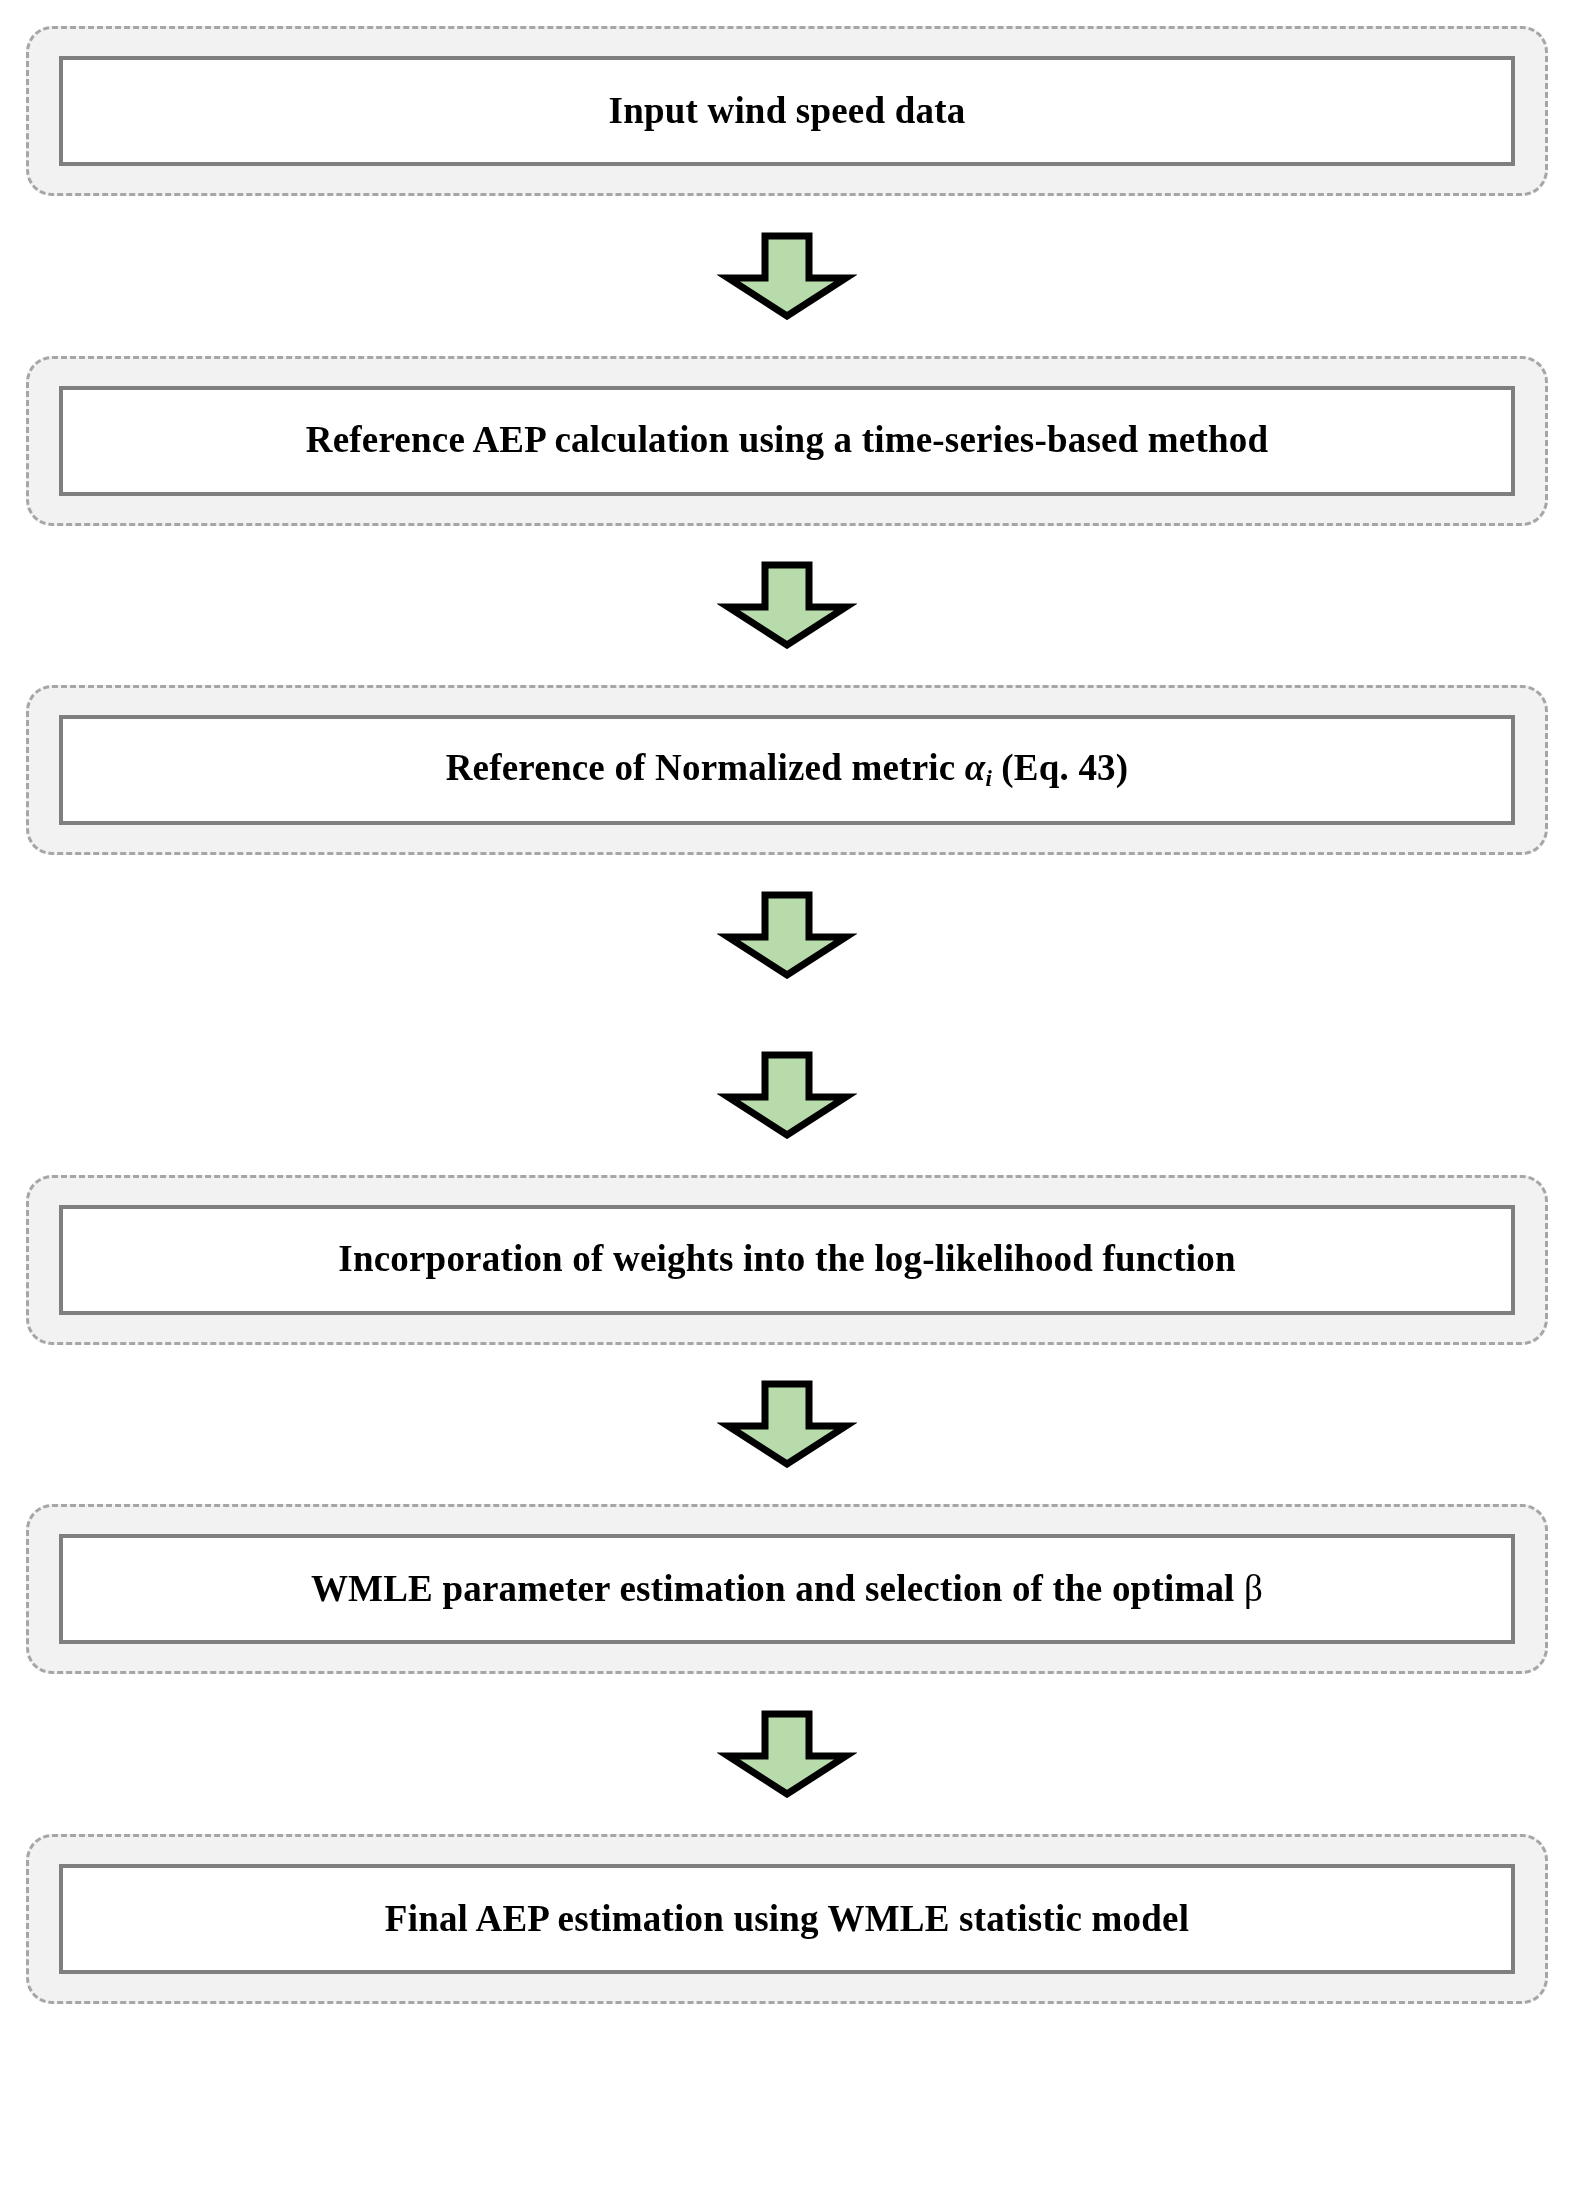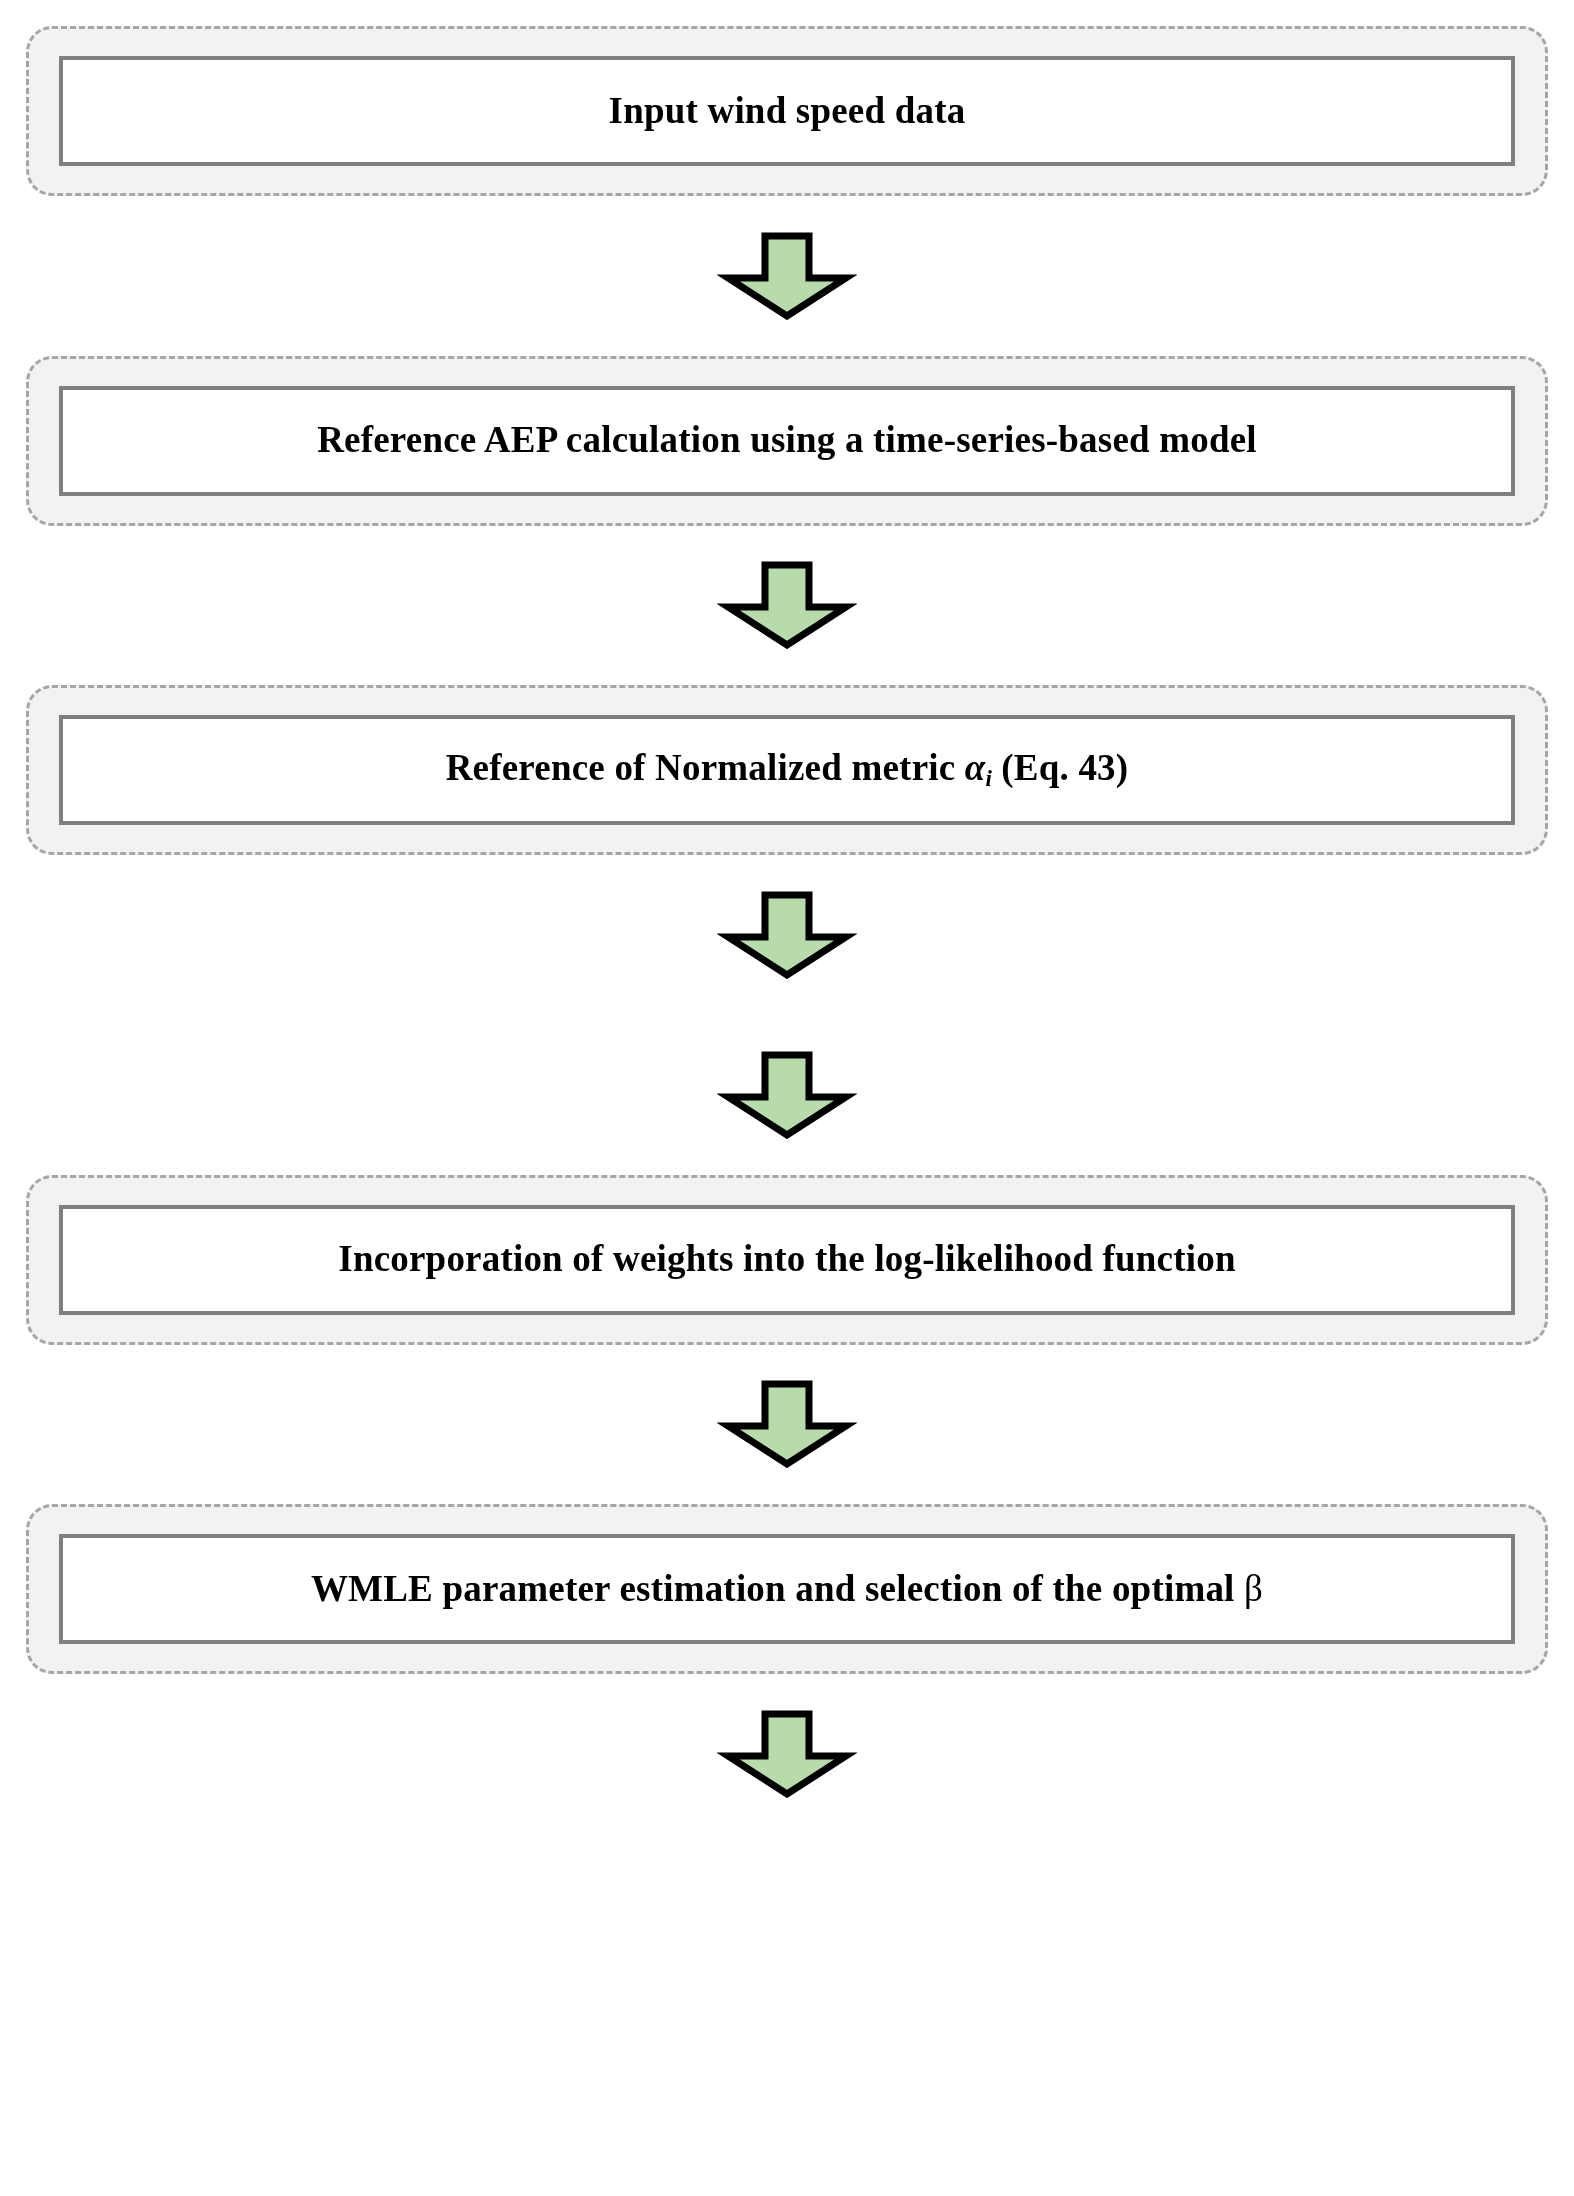--- a/index.html
+++ b/index.html
@@ -118,21 +118,21 @@
     </div>
 
     <div class="connector" style="height: 159.667px;">
       <svg class="arrow-down" width="140" height="88" viewBox="0 0 140 88" aria-hidden="true">
         <polygon points="48,4 92,4 92,46 129,46 70,84 11,46 48,46" fill="#b8dbac" stroke="#000000" stroke-width="7" stroke-linejoin="miter"></polygon>
       </svg>
     </div>
 
     <div class="step h-a">
       <div class="step-inner">
-        <span class="step-label">Reference AEP calculation using a time-series-based model</span>
+        <span class="step-label">Reference AEP calculation using a time-series-based method</span>
       </div>
     </div>
 
     <div class="connector" style="height: 159.667px;">
       <svg class="arrow-down" width="140" height="88" viewBox="0 0 140 88" aria-hidden="true">
         <polygon points="48,4 92,4 92,46 129,46 70,84 11,46 48,46" fill="#b8dbac" stroke="#000000" stroke-width="7" stroke-linejoin="miter"></polygon>
       </svg>
     </div>
 
     <div class="step h-a">
@@ -171,15 +171,20 @@
         <span class="step-label"><span>WMLE parameter estimation and selection of the optimal </span><span class="greek">β</span></span>
       </div>
     </div>
 
     <div class="connector" style="height: 159.667px;">
       <svg class="arrow-down" width="140" height="88" viewBox="0 0 140 88" aria-hidden="true">
         <polygon points="48,4 92,4 92,46 129,46 70,84 11,46 48,46" fill="#b8dbac" stroke="#000000" stroke-width="7" stroke-linejoin="miter"></polygon>
       </svg>
     </div>
 
+    <div class="step h-b">
+      <div class="step-inner">
+        <span class="step-label">Final AEP estimation using WMLE statistic model</span>
+      </div>
+    </div>
 
   </div>
 </div>
 
 </body></html>

